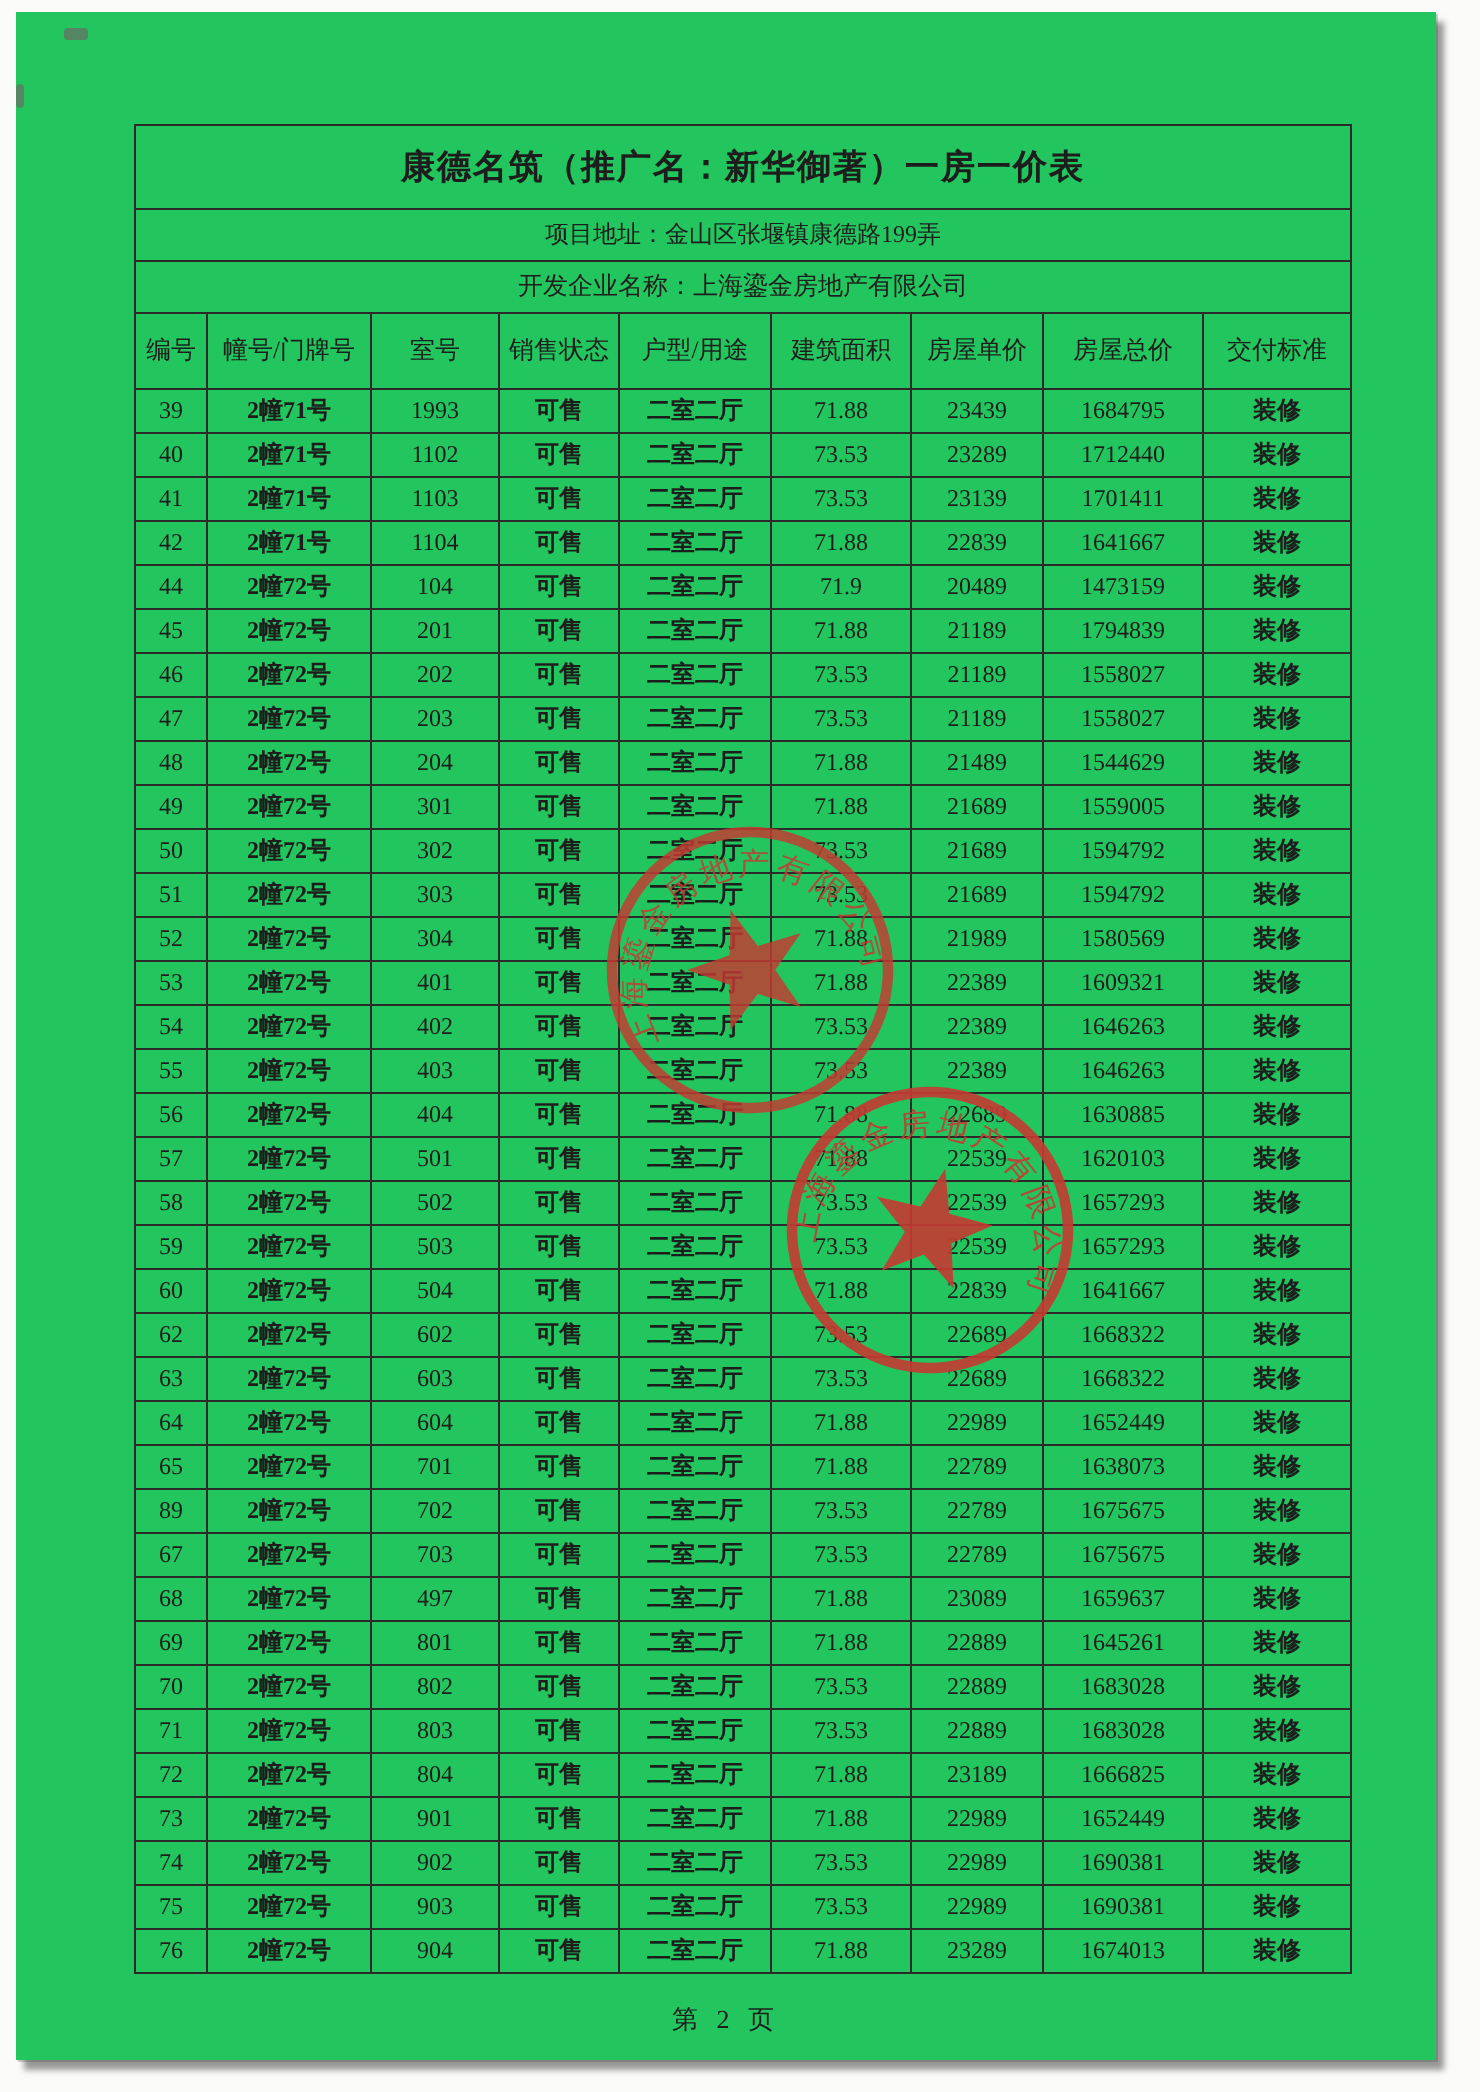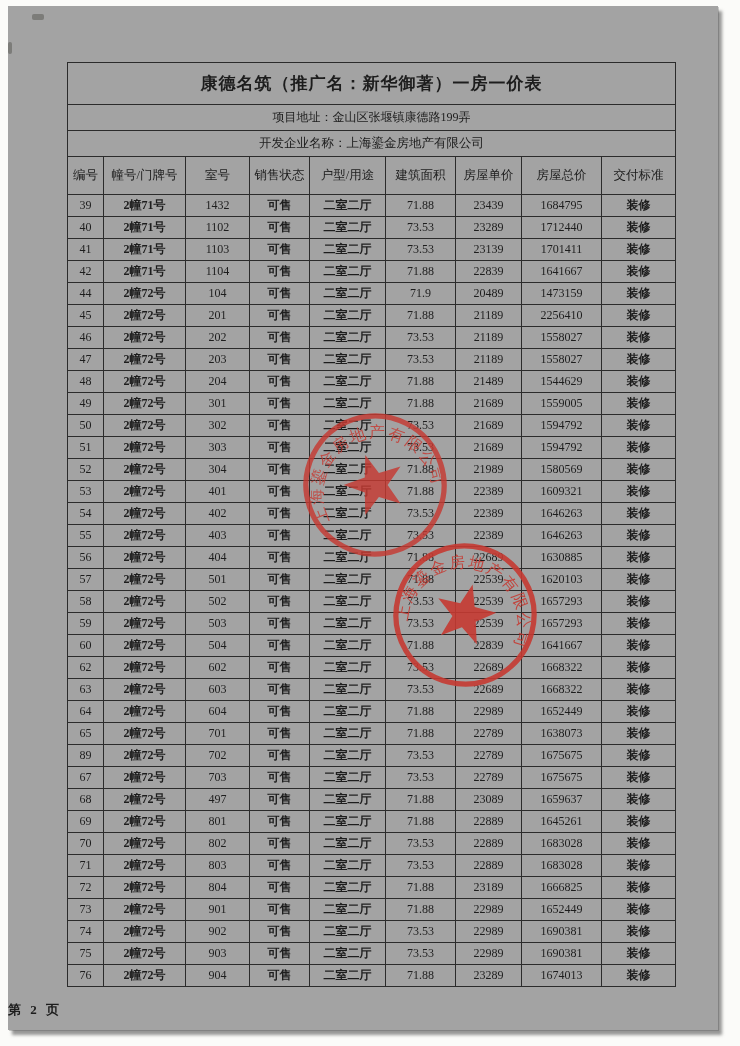--- a/index.html
+++ b/index.html
@@ -6,21 +6,21 @@
   body{
     width:740px;height:1046px;
     background:#fbfbf9;
     font-family:"Liberation Serif","DejaVu Serif",serif;
     position:relative;
     overflow:hidden;
   }
   .sheet{
     position:absolute;left:8px;top:6px;
     width:710px;height:1024px;
-    background:#a3a3a3;
+    background:#22c55e;
     box-shadow:4px 5px 3px rgba(70,70,70,0.55), 1px 1px 0 rgba(120,120,120,0.35);
   }
   .scan-speck{position:absolute;background:#6b6b66;opacity:.7;border-radius:2px;}
   table.price-table{
     position:absolute;left:59px;top:56px;
     width:608px;
     border-collapse:collapse;
     table-layout:fixed;
     color:#1d1d1d;
   }
@@ -47,21 +47,21 @@
   tbody td{
     height:21px;font-size:12px;font-weight:normal;
   }
   
   tbody td:nth-child(2),
   tbody td:nth-child(4),
   tbody td:nth-child(5),
   tbody td:nth-child(9){font-weight:bold;font-size:12px;}
   .page-footer{
     position:absolute;left:0;top:995px;width:710px;
-    text-align:left;font-size:13px;color:#1d1d1d;letter-spacing:3px;font-weight:bold;
+    text-align:center;font-size:13px;color:#1d1d1d;letter-spacing:3px;
   }
   .stamp{
     position:absolute;opacity:0.82;pointer-events:none;
   }
   .stamp svg{display:block;}
   #stamp1{left:292px;top:404px;transform:rotate(-18deg);}
   #stamp2{left:382px;top:534px;transform:rotate(14deg);opacity:0.9;}
 </style>
 </head>
 <body>
@@ -102,21 +102,21 @@
           <th>建筑面积</th>
           <th>房屋单价</th>
           <th>房屋总价</th>
           <th>交付标准</th>
         </tr>
     </thead>
     <tbody>
         <tr>
           <td>39</td>
           <td>2幢71号</td>
-          <td>1432</td>
+          <td>1993</td>
           <td>可售</td>
           <td>二室二厅</td>
           <td>71.88</td>
           <td>23439</td>
           <td>1684795</td>
           <td>装修</td>
         </tr>
         <tr>
           <td>40</td>
           <td>2幢71号</td>
@@ -162,21 +162,21 @@
           <td>装修</td>
         </tr>
         <tr>
           <td>45</td>
           <td>2幢72号</td>
           <td>201</td>
           <td>可售</td>
           <td>二室二厅</td>
           <td>71.88</td>
           <td>21189</td>
-          <td>2256410</td>
+          <td>1794839</td>
           <td>装修</td>
         </tr>
         <tr>
           <td>46</td>
           <td>2幢72号</td>
           <td>202</td>
           <td>可售</td>
           <td>二室二厅</td>
           <td>73.53</td>
           <td>21189</td>

